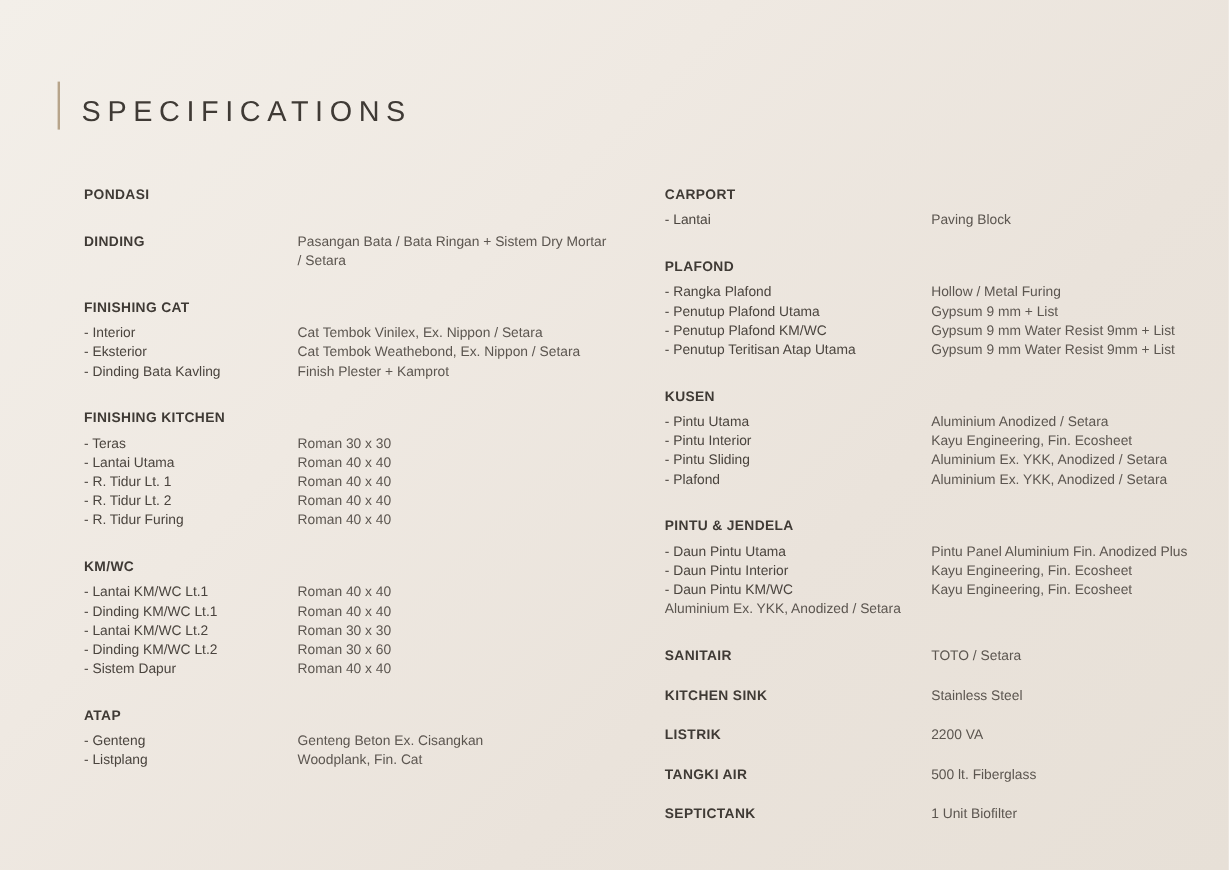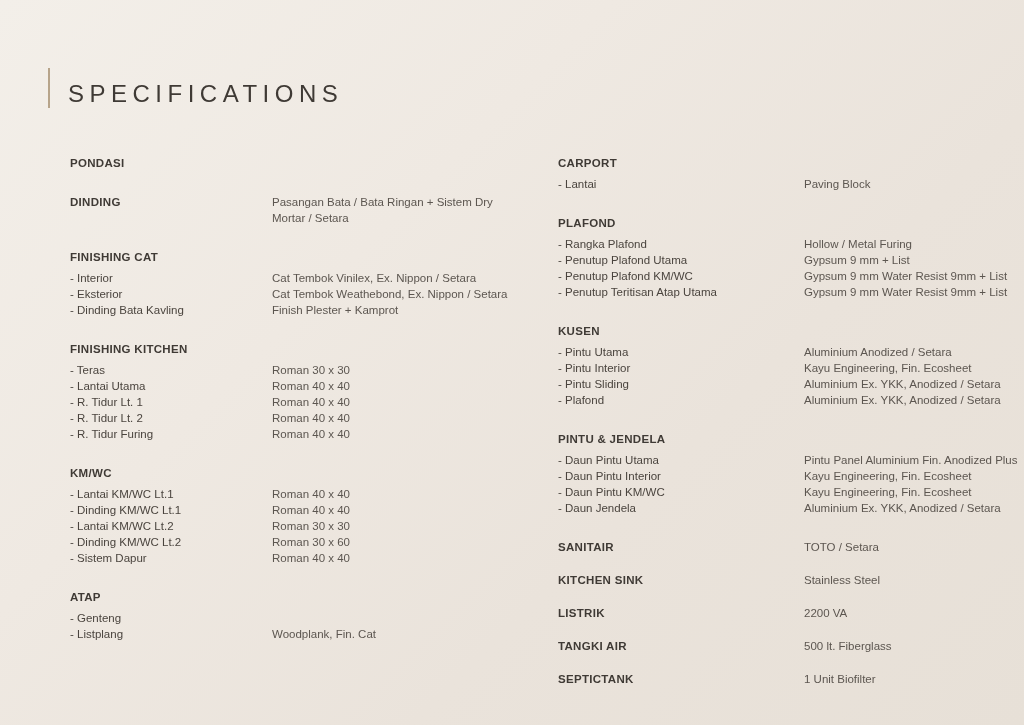--- a/index.html
+++ b/index.html
@@ -66,21 +66,20 @@
   .group {
     margin-bottom: 14px;
   }
   .group.tight { margin-bottom: 12px; }
 
   .row {
     display: flex;
     align-items: flex-start;
     line-height: 16px;
     min-height: 16px;
-    gap: 24px;
   }
   .row + .row { margin-top: 0px; }
 
   .label {
     font-size: 11.5px;
     color: #4a443e;
     flex: 0 0 auto;
   }
   .label.heading {
     font-weight: bold;
@@ -222,20 +221,21 @@
       <div class="spacer-4"></div>
 
       <div class="group">
         <div class="row">
           <div class="label heading">ATAP</div>
           <div class="value"></div>
         </div>
         <div class="spacer-2"></div>
         <div class="row">
           <div class="label item">- Genteng</div>
+          <div class="value">Genteng Beton Ex. Cisangkan</div>
         </div>
         <div class="row">
           <div class="label item">- Listplang</div>
           <div class="value">Woodplank, Fin. Cat</div>
         </div>
       </div>
 
     </div>
 
     <div class="col-divider"></div>
@@ -320,21 +320,20 @@
         </div>
         <div class="row">
           <div class="label item">- Daun Pintu Interior</div>
           <div class="value">Kayu Engineering, Fin. Ecosheet</div>
         </div>
         <div class="row">
           <div class="label item">- Daun Pintu KM/WC</div>
           <div class="value">Kayu Engineering, Fin. Ecosheet</div>
         </div>
         <div class="row">
-          <div class="label item">- Daun Jendela</div>
           <div class="value">Aluminium Ex. YKK, Anodized / Setara</div>
         </div>
       </div>
 
       <div class="spacer-4"></div>
 
       <div class="group tight">
         <div class="row">
           <div class="label heading">SANITAIR</div>
           <div class="value">TOTO / Setara</div>

